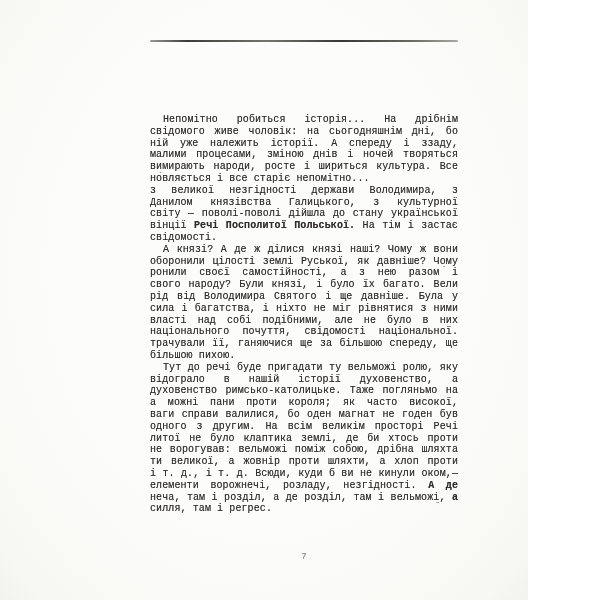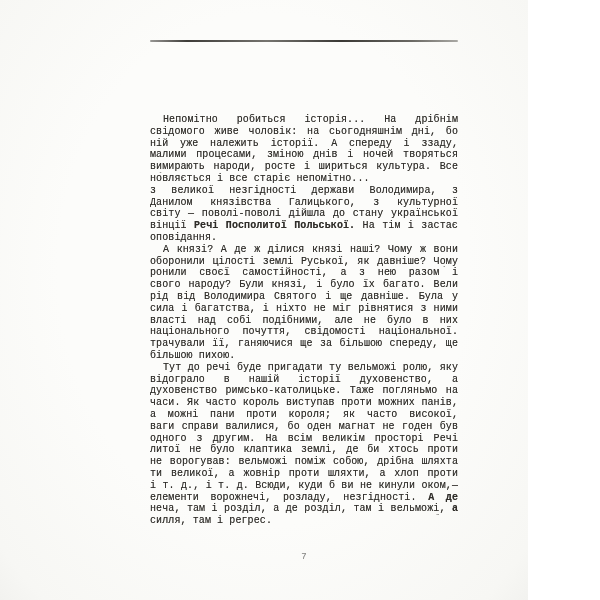--- a/index.html
+++ b/index.html
@@ -64,35 +64,34 @@
       <div class="line indent"><span>Непомітно робиться історія... На дрібнім шматочку</span></div>
       <div class="line"><span>свідомого живе чоловік: на сьогодняшнім дні, бо вчораш-</span></div>
       <div class="line"><span>ній уже належить історії. А спереду і ззаду, минуле й</span></div>
       <div class="line"><span>малими процесами, зміною днів і ночей творяться епохи,</span></div>
       <div class="line"><span>вимирають народи, росте і шириться культура. Все об-</span></div>
       <div class="line para-end"><span>новляється і все старіє непомітно...</span></div>
       <div class="line"><span>з великої незгідності держави Володимира, з міцного під</span></div>
       <div class="line"><span>Данилом князівства Галицького, з культурної одиниці</span></div>
       <div class="line"><span>світу — поволі-поволі дійшла до стану української про-</span></div>
       <div class="line"><span>вінції </span><span class="bold">Речі Посполитої Польської.</span><span> На тім і застає її наше</span></div>
-      <div class="line para-end"><span>оповідання.</span></div>
+      <div class="line para-end"><span>свідомості.</span></div>
       <div class="line indent"><span>А князі? А де ж ділися князі наші? Чому ж вони не</span></div>
       <div class="line"><span>оборонили цілості землі Руської, як давніше? Чому не бо-</span></div>
       <div class="line"><span>ронили своєї самостійності, а з нею разом і самостійності</span></div>
       <div class="line"><span>свого народу? Були князі, і було їх багато. Вели свій</span></div>
       <div class="line"><span>рід від Володимира Святого і ще давніше. Була у них і</span></div>
       <div class="line"><span>сила і багатства, і ніхто не міг рівнятися з ними давностею</span></div>
       <div class="line"><span>власті над собі подібними, але не було в них одного —</span></div>
       <div class="line"><span>національного почуття, свідомості національної. Вони за-</span></div>
       <div class="line"><span>трачували її, ганяючися ще за більшою спереду, ще за</span></div>
       <div class="line para-end"><span>більшою пихою.</span></div>
       <div class="line indent"><span>Тут до речі буде пригадати ту вельможі ролю, яку</span></div>
       <div class="line"><span>відограло в нашій історії духовенство, а передовсім —</span></div>
       <div class="line"><span>духовенство римсько-католицьке. Таже погляньмо на ті</span></div>
-      <div class="line"><span>часи. Як часто король виступав проти можних панів,</span></div>
       <div class="line"><span>а можні пани проти короля; як часто високої, державної</span></div>
       <div class="line"><span>ваги справи валилися, бо оден магнат не годен був пого-</span></div>
       <div class="line"><span>одного з другим. На всім великім просторі Речі Поспо-</span></div>
       <div class="line"><span>литої не було клаптика землі, де би хтось проти розладу</span></div>
       <div class="line"><span>не ворогував: вельможі поміж собою, дрібна шляхта про-</span></div>
       <div class="line"><span>ти великої, а жовнір проти шляхти, а хлоп проти всіх</span></div>
       <div class="line"><span>і т. д., і т. д. Всюди, куди б ви не кинули оком,— всюди</span></div>
       <div class="line"><span>елементи ворожнечі, розладу, незгідності. </span><span class="bold">А де ворож-</span></div>
       <div class="line"><span>неча, там і розділ, а де розділ, там і вельможі, </span><span class="bold">а де без-</span></div>
       <div class="line para-end"><span>силля, там і регрес.</span></div>

